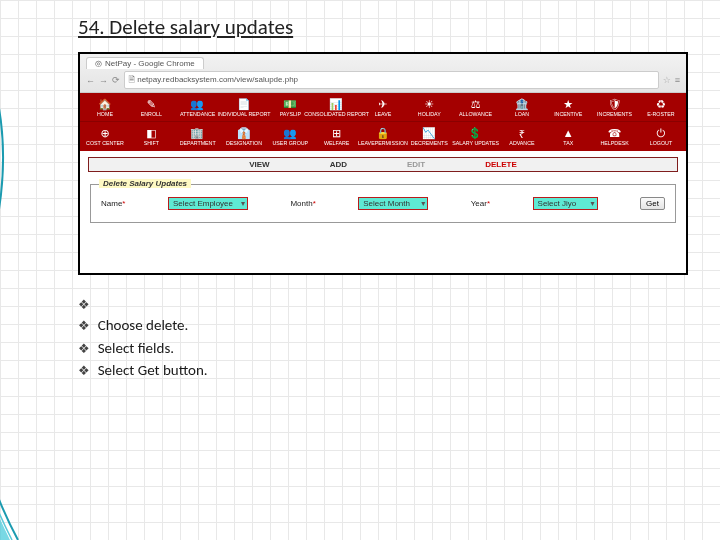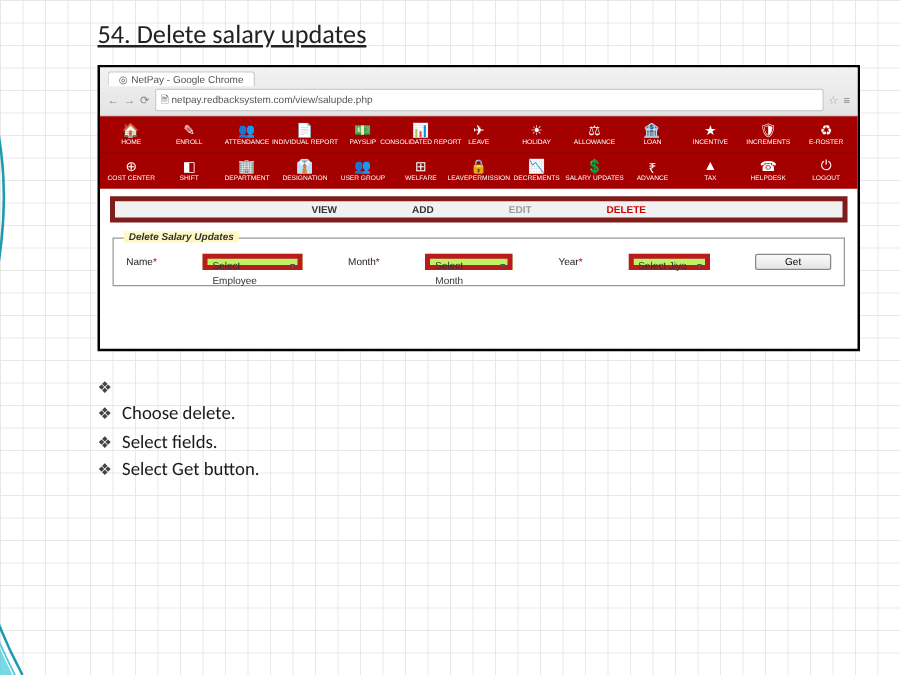--- a/index.html
+++ b/index.html
@@ -126,21 +126,21 @@
   }
   .menu-lbl {
     font-size: 5.3px;
     text-align: center;
     margin-top: 1px;
     line-height: 1;
     white-space: nowrap;
   }
   .action-bar {
     background: #f1f1f1;
-    border: 4px solid #7f1d1d;
+    border: 1px solid #7f1d1d;
     margin: 6px 8px 0 8px;
     display: flex;
     justify-content: center;
     gap: 60px;
     padding: 2px 0;
     font-size: 8px;
     font-weight: bold;
   }
   .action-bar span { cursor: pointer; color: #333; }
   .action-bar .del { color: #c00; }
@@ -165,42 +165,42 @@
   .form-row {
     display: flex;
     align-items: center;
     gap: 6px;
     justify-content: space-between;
     padding-top: 4px;
   }
   .fld-label { font-size: 8px; color: #222; }
   .fld-label .req { color: #c00; }
   .fld-select {
-    border: 4px solid #b91c1c;
-    background: #bef264;
+    border: 1px solid #b91c1c;
+    background: #5eead4;
     font-size: 8px;
     padding: 0 12px 0 4px;
     height: 13px;
     line-height: 12px;
     position: relative;
     color: #333;
   }
   .fld-select::after {
     content: "▾";
     position: absolute;
     right: 2px;
     top: 0;
     font-size: 8px;
     color: #555;
   }
   .get-btn {
     border: 1px solid #888;
     background: linear-gradient(#fafafa,#e4e4e4);
     font-size: 8px;
-    padding: 0 23px;
+    padding: 0 5px;
     height: 13px;
     line-height: 12px;
     border-radius: 2px;
     cursor: pointer;
   }
   .bullets {
     margin-top: 20px;
     font-size: 15px;
     color: #1a1a1a;
   }

